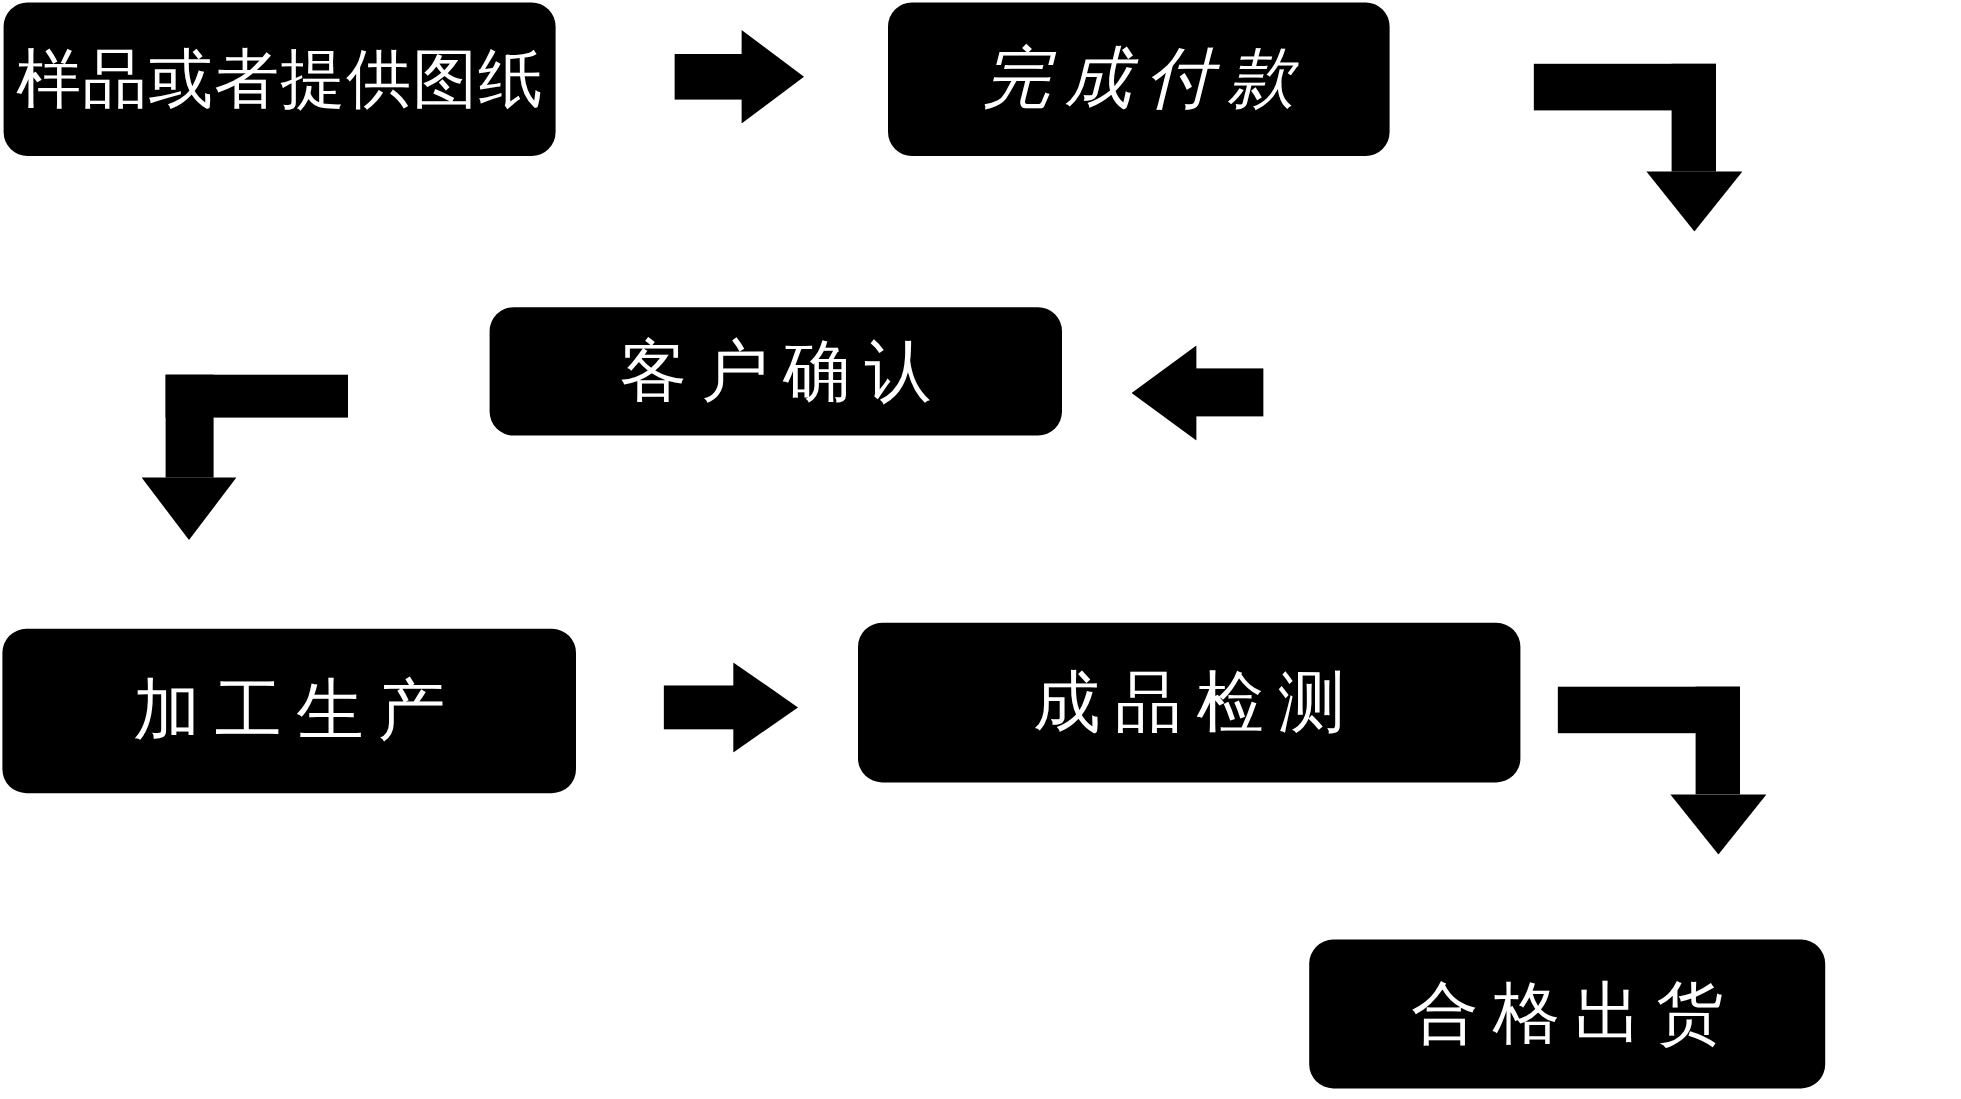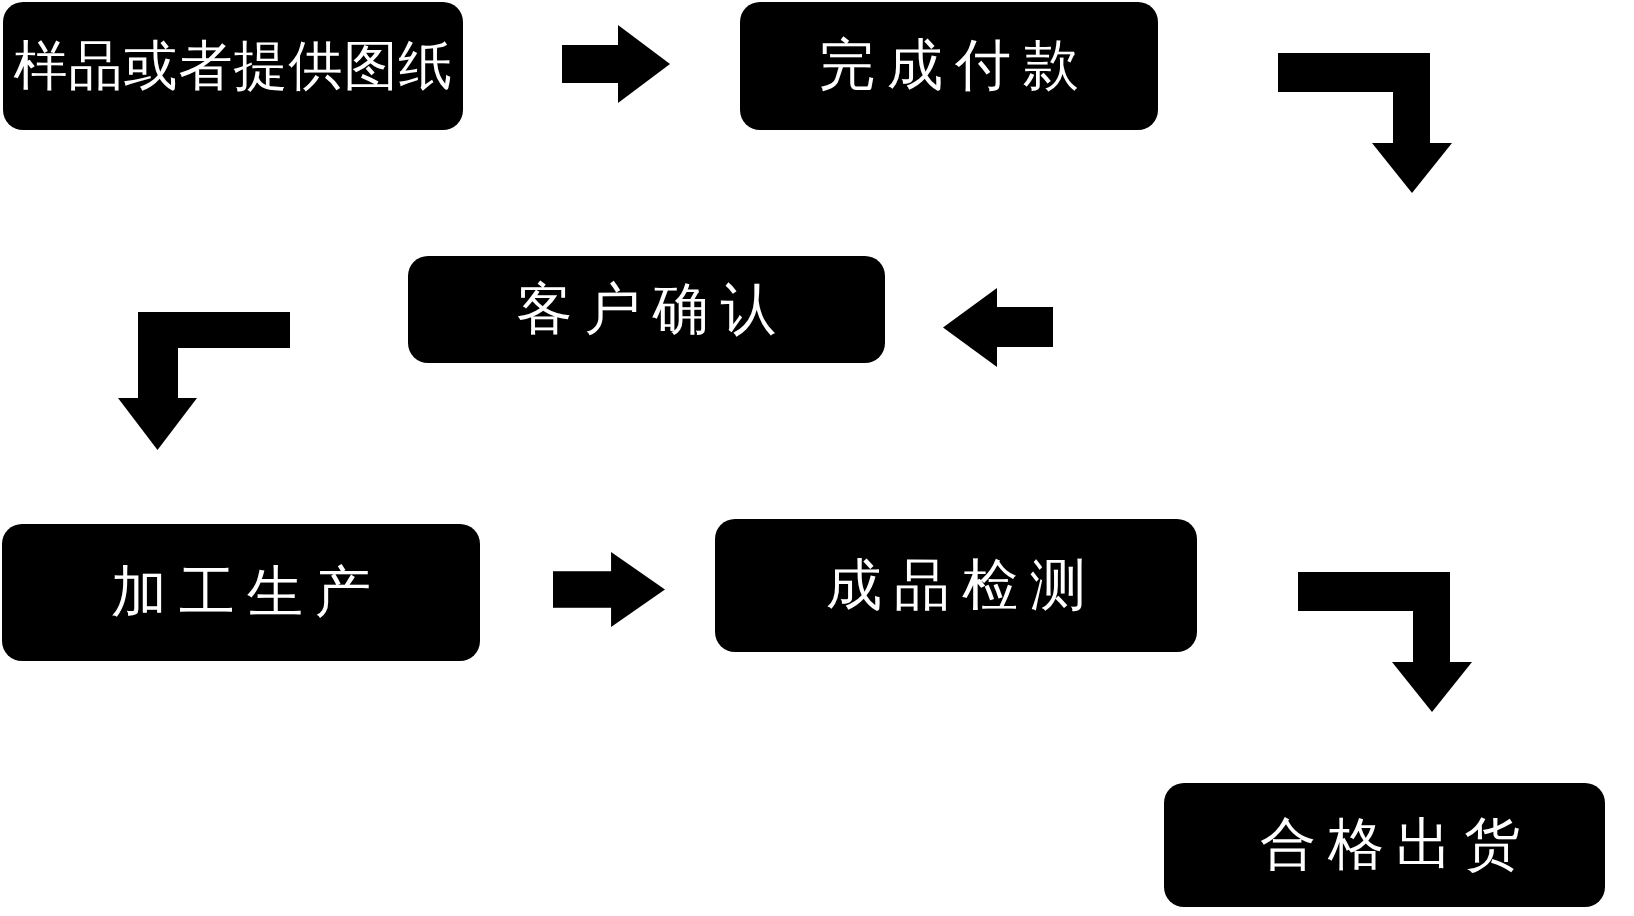--- a/index.html
+++ b/index.html
@@ -33,26 +33,26 @@
     white-space:nowrap;
     font-weight:400;
   }
   .node .label.tight{
     font-size:54px;
     letter-spacing:1px;
     margin-right:-1px;
   }
   
   .n1{left:3px;   top:2px;   width:460px; height:128px;align-items:center;}
-  .n2{left:740px; top:2px;   width:418px; height:128px;}
+  .n2{left:740px; top:2px;   width:418px; height:128px;font-style:italic;}
   .n3{left:1096px;top:257px; width:417px; height:133px;}
   .n4{left:408px; top:256px; width:477px; height:107px;}
   .n5{left:2px;   top:524px; width:478px; height:137px;text-align:right;}
-  .n6{left:715px; top:519px; width:482px; height:133px;}
-  .n7{left:1164px;top:783px; width:430px; height:124px;padding-left:11px;}
+  .n6{left:715px; top:519px; width:552px; height:133px;}
+  .n7{left:1091px;top:783px; width:430px; height:124px;}
   
   .arrow{position:absolute;display:block;}
   .arrow rect,.arrow polygon{fill:var(--arrow);}
   .aA{left:562px; top:25px;  width:108px; height:78px;}
   .aB{left:1278px;top:53px;  width:174px; height:140px;}
   .aC{left:943px; top:288px; width:110px; height:79px;}
   .aD{left:118px; top:312px; width:172px; height:138px;}
   .aE{left:1298px;top:572px; width:174px; height:140px;}
   .aF{left:553px; top:552px; width:112px; height:75px;}
 </style>

